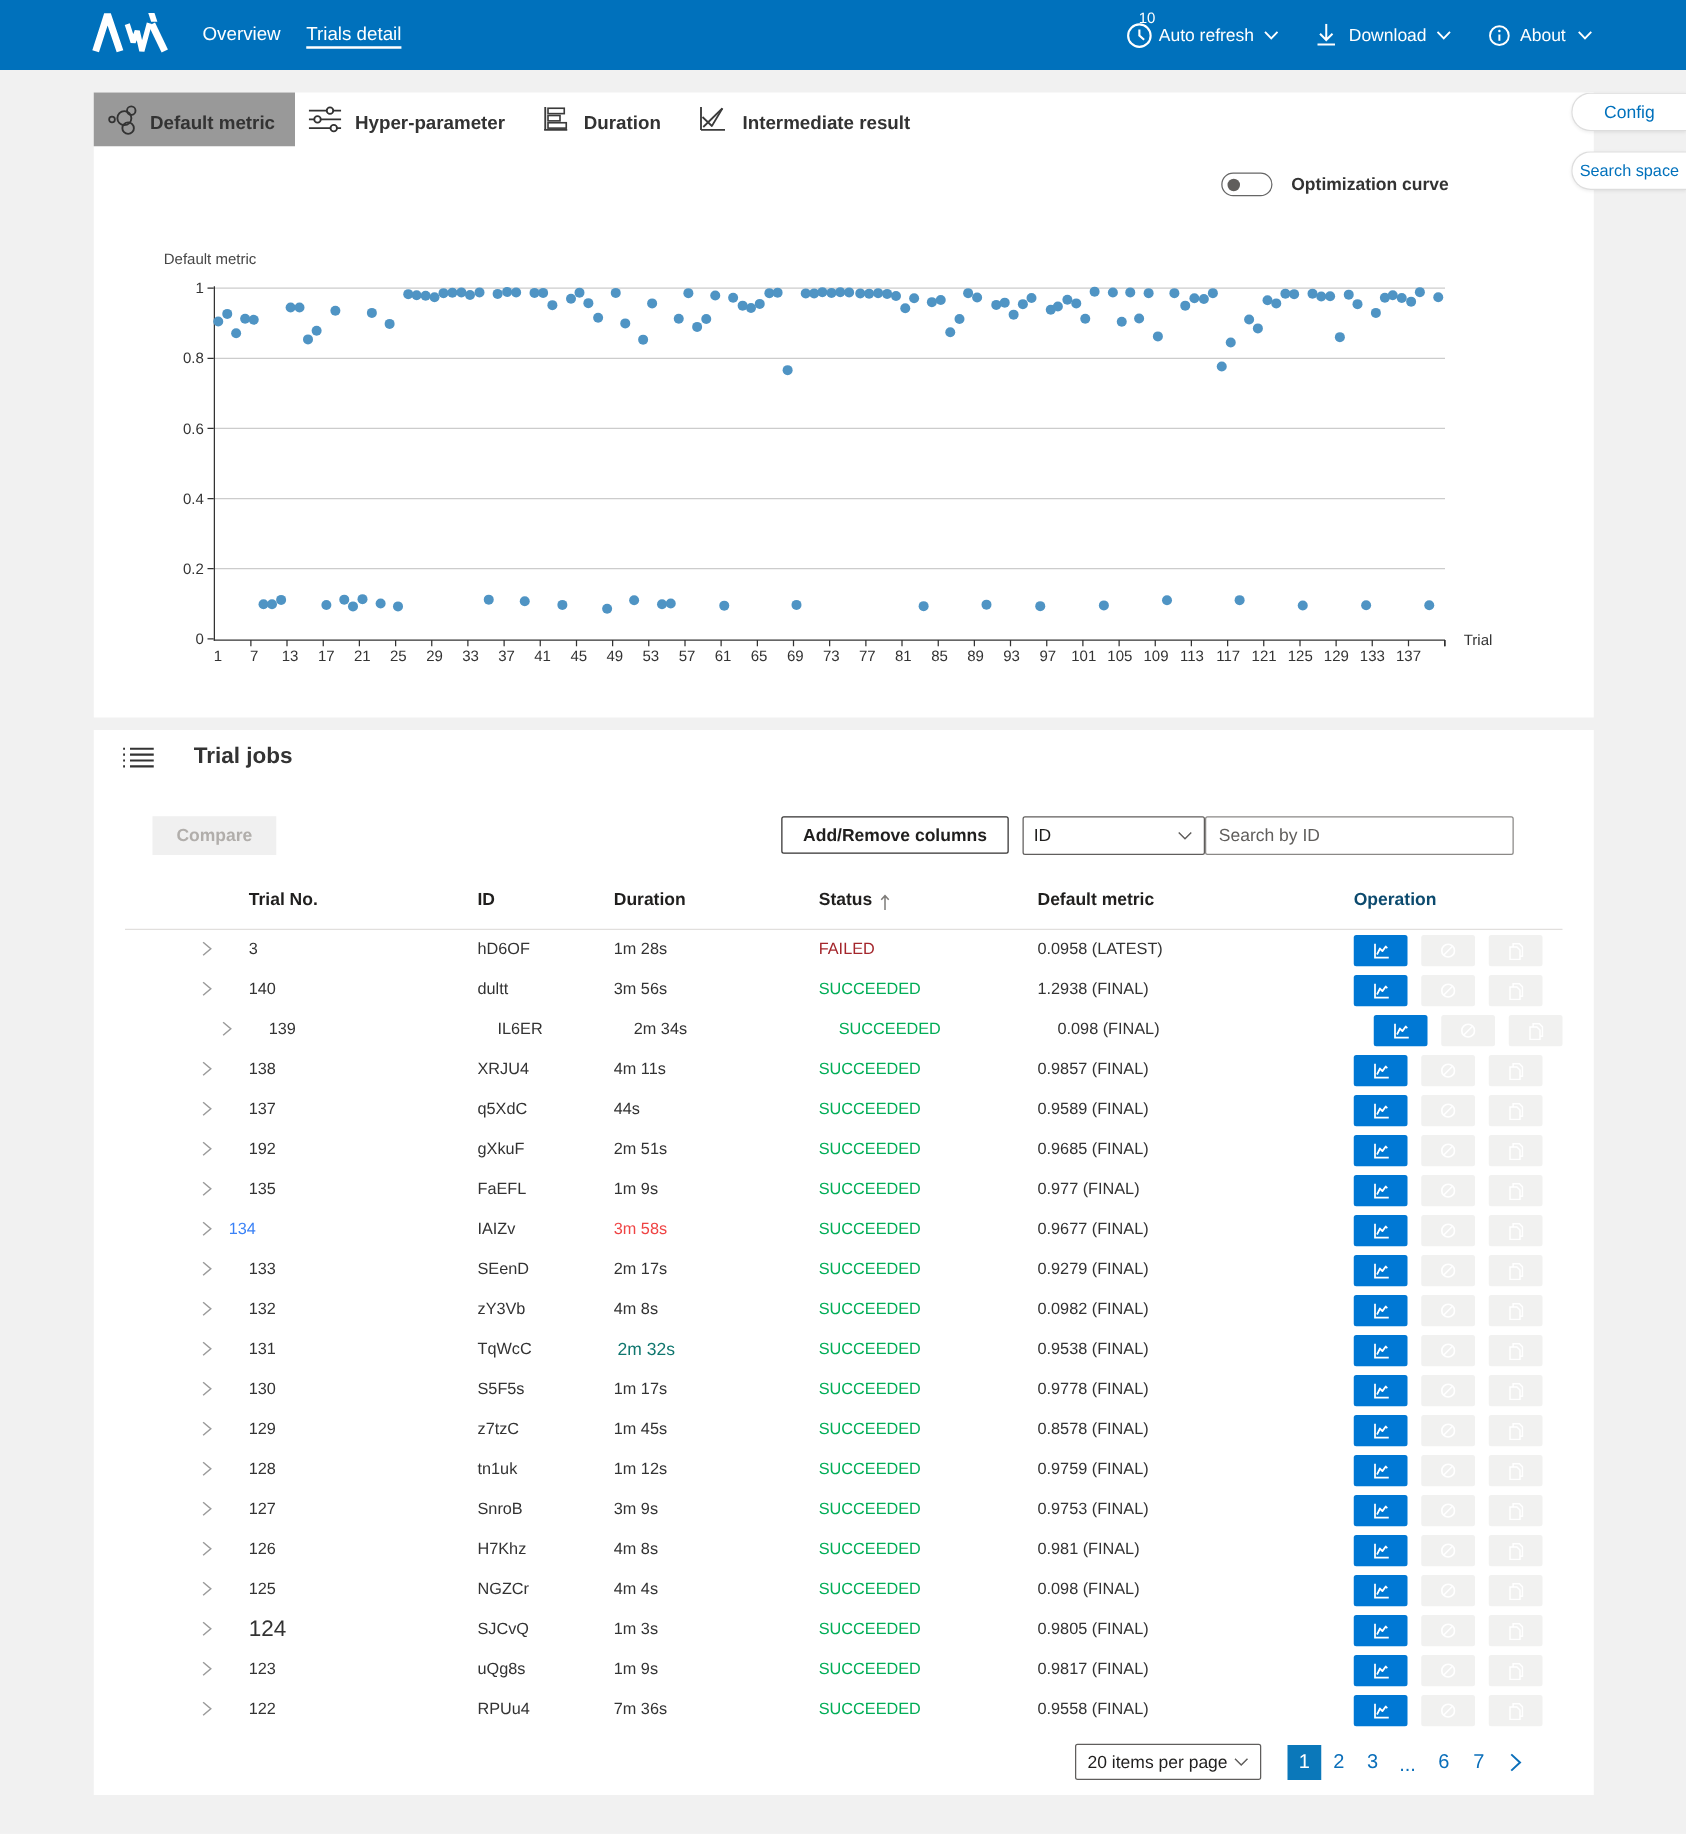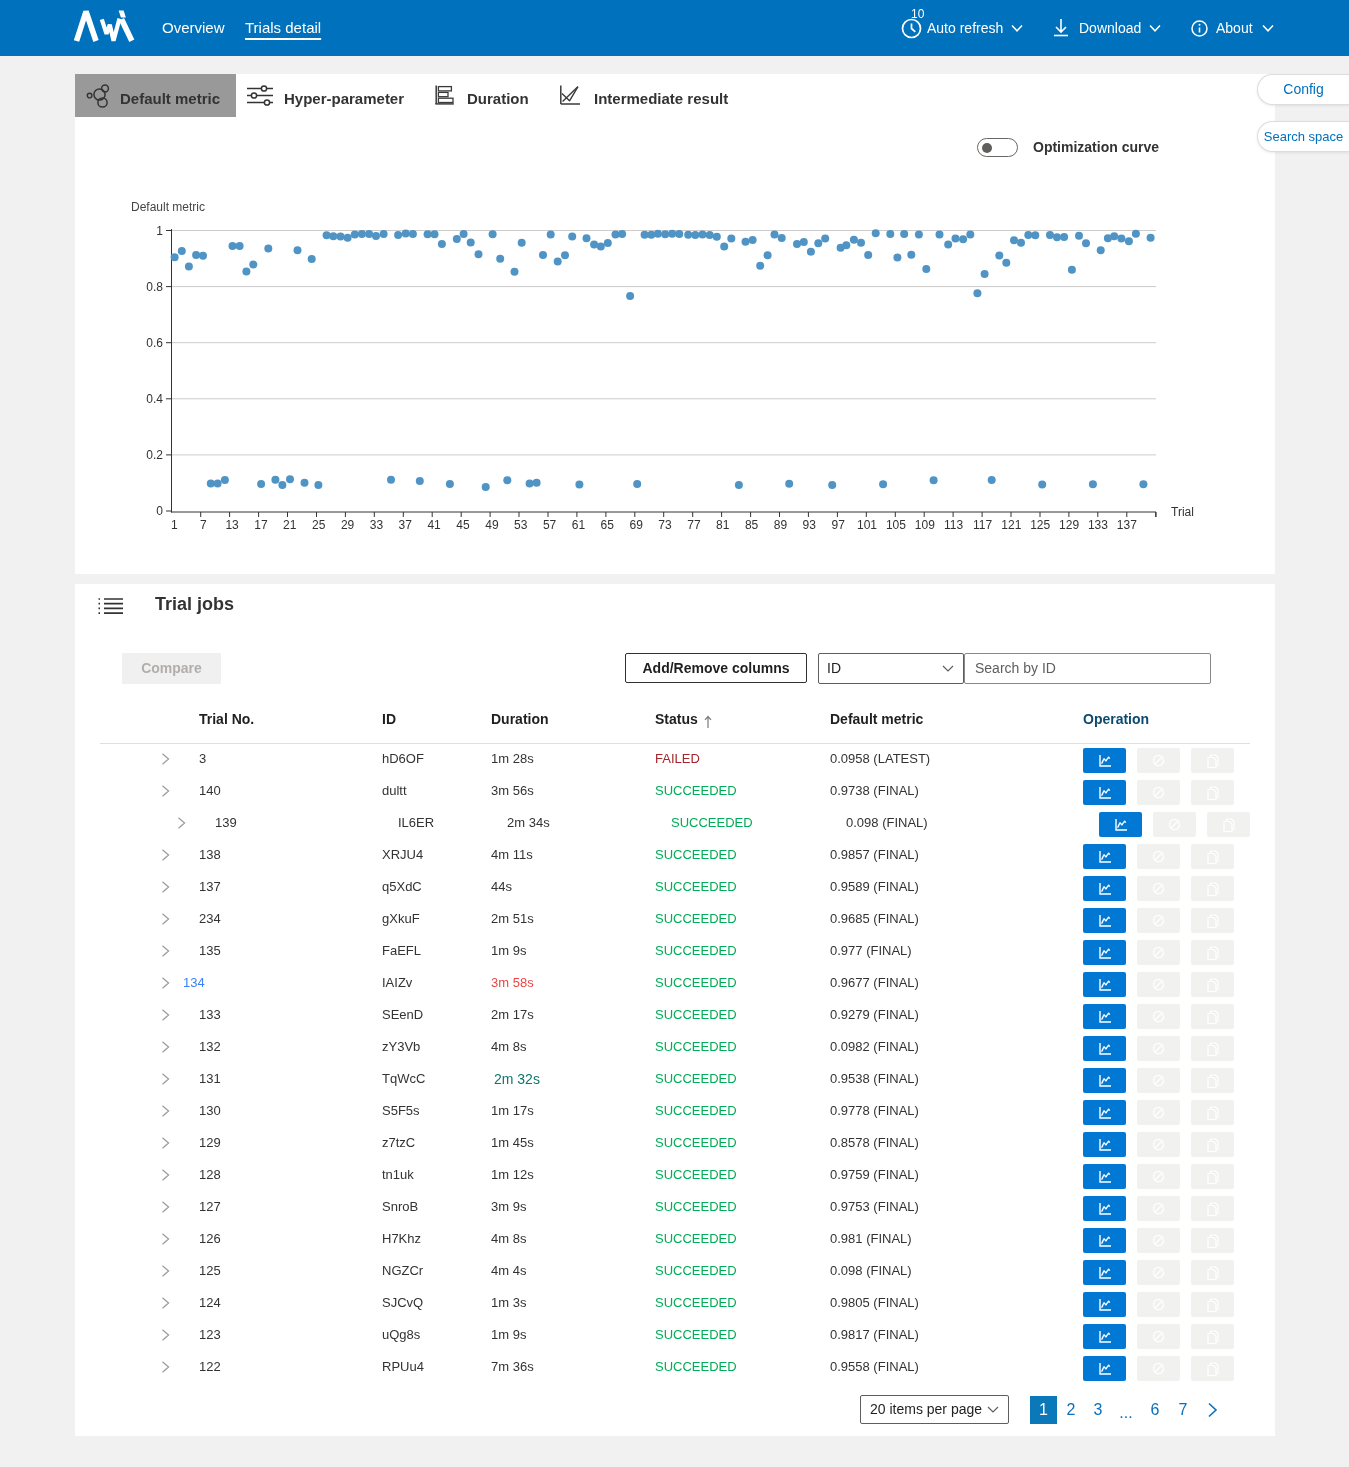--- a/index.html
+++ b/index.html
@@ -372,21 +372,21 @@
       </div>
 </div>
 <div style="position:absolute;left:0;top:191px;width:1200px;height:32px">
 <svg width="9" height="12" viewBox="0 0 9 12" style="position:absolute;left:86px;top:10px">
         <path d="M1.5 0.8 L7.6 6 L1.5 11.2" stroke="#9b9b9b" stroke-width="1.2" fill="none"></path>
       </svg>
 <div style="position:absolute;left:124px;top:0;line-height:32px;font-size:13px;color:#333">140</div>
 <div style="position:absolute;left:307px;top:0;line-height:32px;font-size:13px;color:#333">dultt</div>
 <div style="position:absolute;left:416px;top:0;line-height:32px;font-size:13px;color:#333">3m 56s</div>
 <div style="position:absolute;left:580px;top:0;line-height:32px;font-size:13px;color:#00ad56">SUCCEEDED</div>
-<div style="position:absolute;left:755px;top:0;line-height:32px;font-size:13px;color:#333">0.9738 (FINAL)</div>
+<div style="position:absolute;left:755px;top:0;line-height:32px;font-size:13px;color:#333">1.2938 (FINAL)</div>
 <div style="position:absolute;left:1008px;top:5px;width:43px;height:25px;background:#0078d4;border-radius:2px;display:flex;align-items:center;justify-content:center">
         <svg width="14" height="14" viewBox="0 0 14 14">
           <path d="M2 1 V12 H13" stroke="#fff" stroke-width="1.4" fill="none"></path>
           <path d="M3.6 9.6 L6 4.8 L7.9 6.9 L10.6 3.2 L11.8 4.6" stroke="#fff" stroke-width="1.4" fill="none" stroke-linejoin="round"></path>
         </svg>
       </div>
 <div style="position:absolute;left:1062px;top:5px;width:43px;height:25px;background:#f1f1f0;border-radius:2px;display:flex;align-items:center;justify-content:center">
         <svg width="13" height="13" viewBox="0 0 13 13">
           <circle cx="6.5" cy="6.5" r="5.1" stroke="#fff" stroke-width="1.3" fill="none"></circle>
           <line x1="3" y1="10" x2="10" y2="3" stroke="#fff" stroke-width="1.3"></line>
@@ -480,21 +480,21 @@
         <svg width="12" height="14" viewBox="0 0 12 14">
           <path d="M1 3.5 h5.5 l2.5 2.5 v7.5 h-8 z" stroke="#fff" stroke-width="1.2" fill="none"></path>
           <path d="M3.5 3.5 v-2.5 h5 l2.5 2.5 v7.5 h-2" stroke="#fff" stroke-width="1.2" fill="none"></path>
         </svg>
       </div>
 </div>
 <div style="position:absolute;left:0;top:319px;width:1200px;height:32px">
 <svg width="9" height="12" viewBox="0 0 9 12" style="position:absolute;left:86px;top:10px">
         <path d="M1.5 0.8 L7.6 6 L1.5 11.2" stroke="#9b9b9b" stroke-width="1.2" fill="none"></path>
       </svg>
-<div style="position:absolute;left:124px;top:0;line-height:32px;font-size:13px;color:#333">234</div>
+<div style="position:absolute;left:124px;top:0;line-height:32px;font-size:13px;color:#333">192</div>
 <div style="position:absolute;left:307px;top:0;line-height:32px;font-size:13px;color:#333">gXkuF</div>
 <div style="position:absolute;left:416px;top:0;line-height:32px;font-size:13px;color:#333">2m 51s</div>
 <div style="position:absolute;left:580px;top:0;line-height:32px;font-size:13px;color:#00ad56">SUCCEEDED</div>
 <div style="position:absolute;left:755px;top:0;line-height:32px;font-size:13px;color:#333">0.9685 (FINAL)</div>
 <div style="position:absolute;left:1008px;top:5px;width:43px;height:25px;background:#0078d4;border-radius:2px;display:flex;align-items:center;justify-content:center">
         <svg width="14" height="14" viewBox="0 0 14 14">
           <path d="M2 1 V12 H13" stroke="#fff" stroke-width="1.4" fill="none"></path>
           <path d="M3.6 9.6 L6 4.8 L7.9 6.9 L10.6 3.2 L11.8 4.6" stroke="#fff" stroke-width="1.4" fill="none" stroke-linejoin="round"></path>
         </svg>
       </div>
@@ -816,21 +816,21 @@
         <svg width="12" height="14" viewBox="0 0 12 14">
           <path d="M1 3.5 h5.5 l2.5 2.5 v7.5 h-8 z" stroke="#fff" stroke-width="1.2" fill="none"></path>
           <path d="M3.5 3.5 v-2.5 h5 l2.5 2.5 v7.5 h-2" stroke="#fff" stroke-width="1.2" fill="none"></path>
         </svg>
       </div>
 </div>
 <div style="position:absolute;left:0;top:703px;width:1200px;height:32px">
 <svg width="9" height="12" viewBox="0 0 9 12" style="position:absolute;left:86px;top:10px">
         <path d="M1.5 0.8 L7.6 6 L1.5 11.2" stroke="#9b9b9b" stroke-width="1.2" fill="none"></path>
       </svg>
-<div style="position:absolute;left:124px;top:0;line-height:32px;font-size:13px;color:#333">124</div>
+<div style="position:absolute;left:124px;top:0;line-height:32px;font-size:18px;color:#333">124</div>
 <div style="position:absolute;left:307px;top:0;line-height:32px;font-size:13px;color:#333">SJCvQ</div>
 <div style="position:absolute;left:416px;top:0;line-height:32px;font-size:13px;color:#333">1m 3s</div>
 <div style="position:absolute;left:580px;top:0;line-height:32px;font-size:13px;color:#00ad56">SUCCEEDED</div>
 <div style="position:absolute;left:755px;top:0;line-height:32px;font-size:13px;color:#333">0.9805 (FINAL)</div>
 <div style="position:absolute;left:1008px;top:5px;width:43px;height:25px;background:#0078d4;border-radius:2px;display:flex;align-items:center;justify-content:center">
         <svg width="14" height="14" viewBox="0 0 14 14">
           <path d="M2 1 V12 H13" stroke="#fff" stroke-width="1.4" fill="none"></path>
           <path d="M3.6 9.6 L6 4.8 L7.9 6.9 L10.6 3.2 L11.8 4.6" stroke="#fff" stroke-width="1.4" fill="none" stroke-linejoin="round"></path>
         </svg>
       </div>

